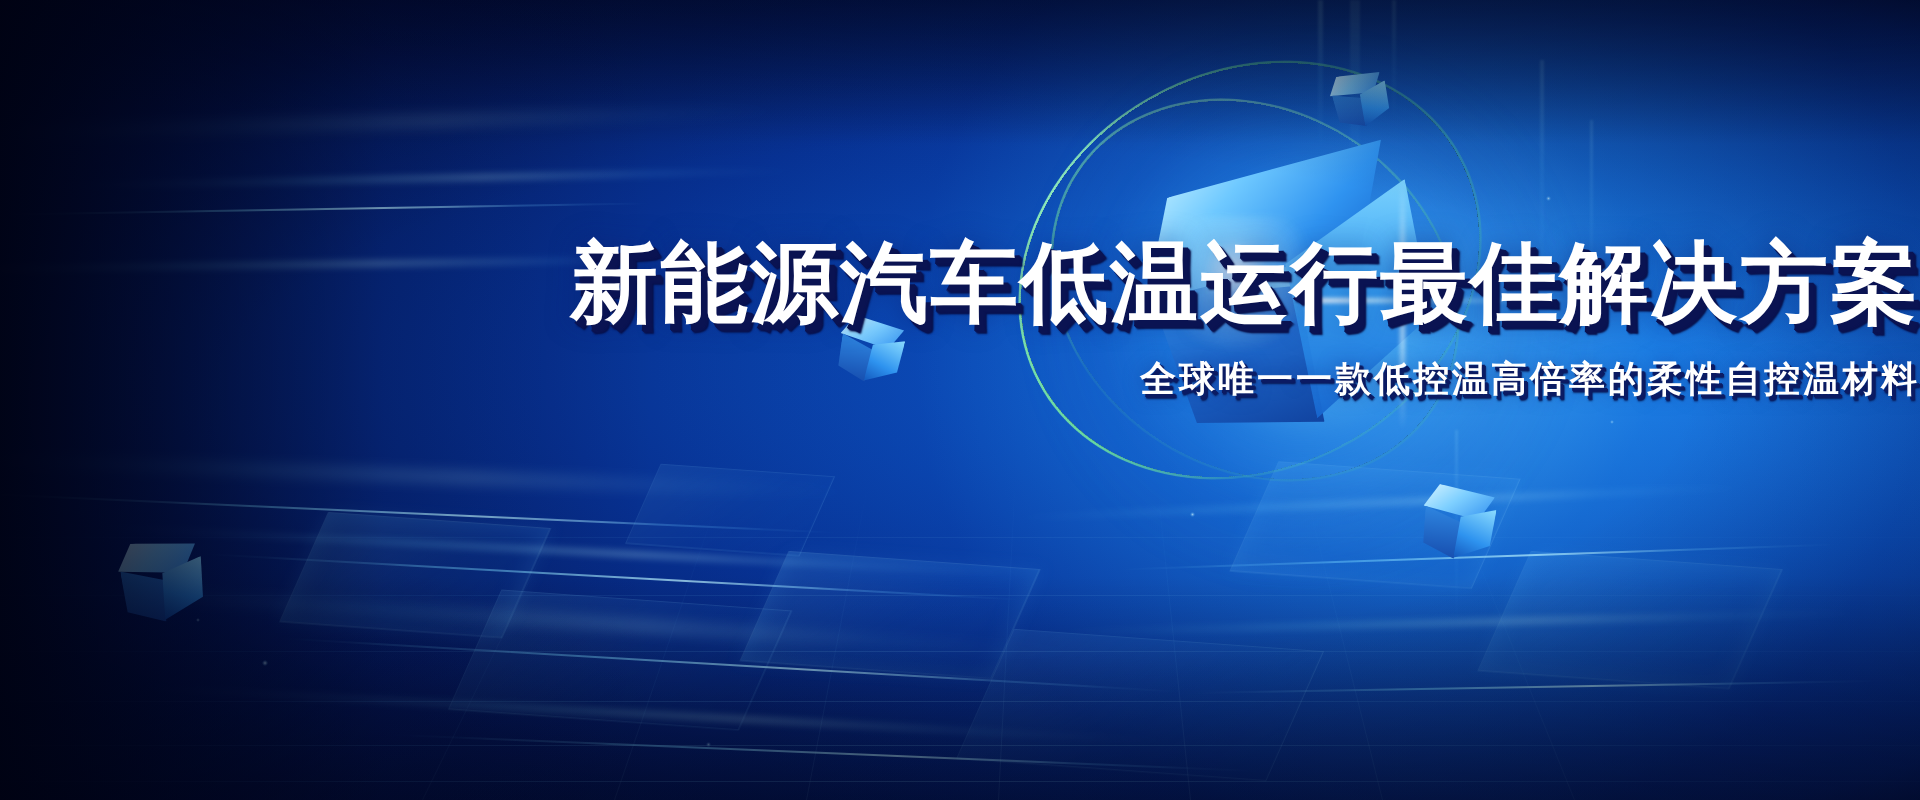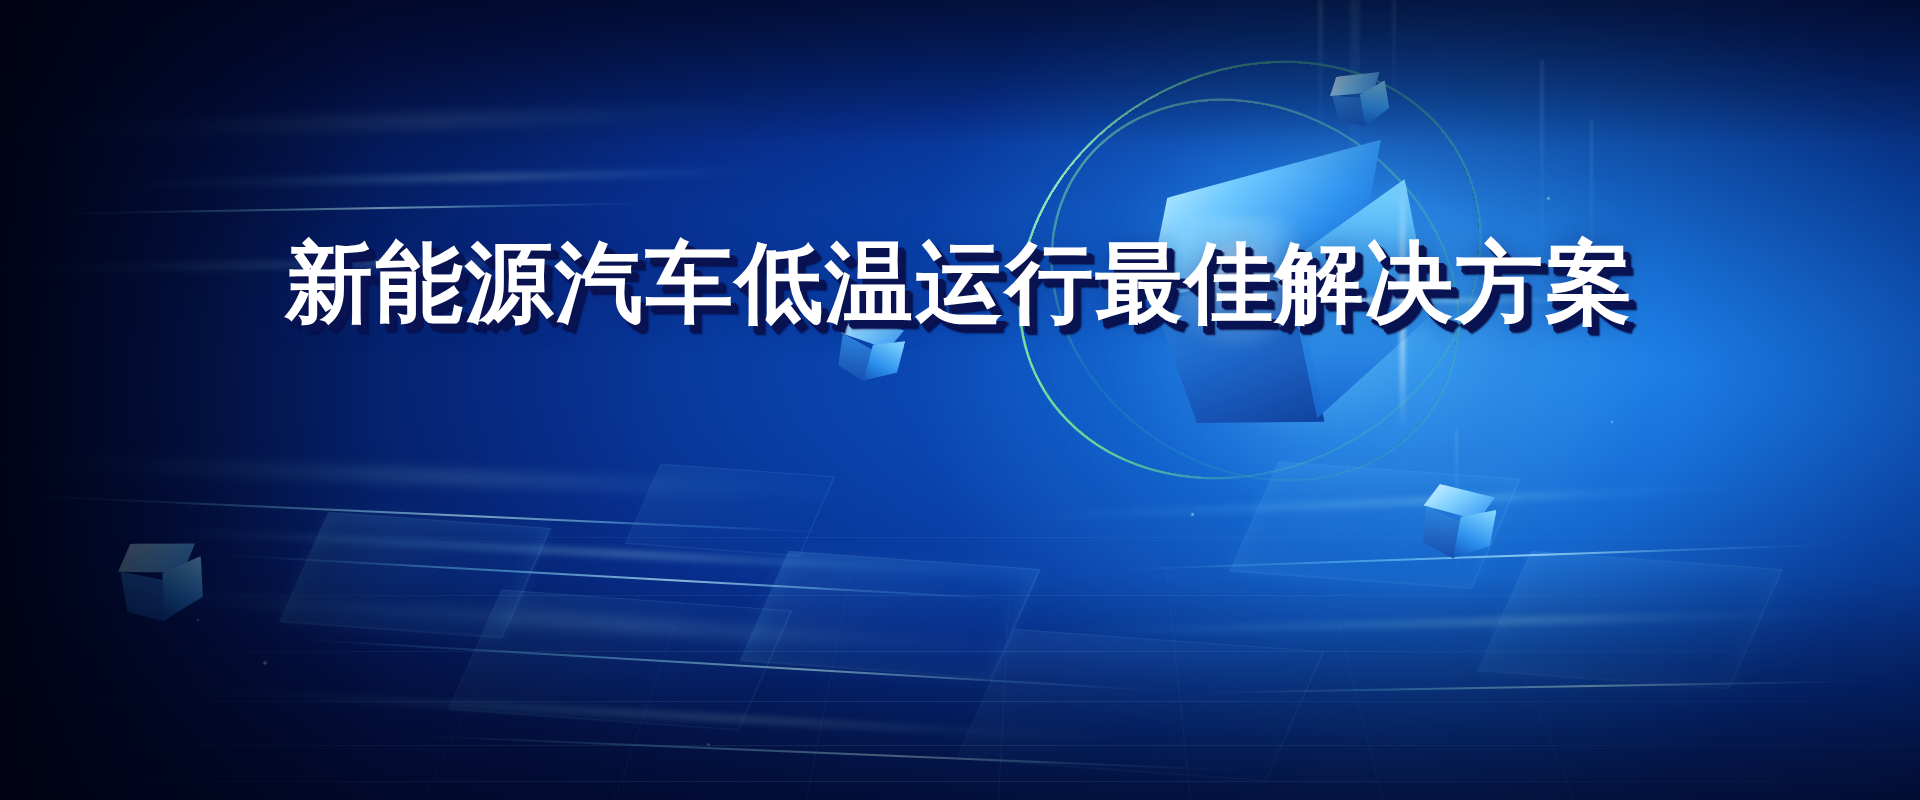--- a/index.html
+++ b/index.html
@@ -157,21 +157,21 @@
     clip-path:polygon(0% 0%, 96% 26%, 88% 100%, 4% 74%);
   }
   .mc-right{
     background:linear-gradient(200deg, #8bdcff 0%, #2e93ef 60%, #1358bd 100%);
     clip-path:polygon(8% 20%, 100% 0%, 92% 70%, 0% 100%);
   }
 
   
   .text-block{
     position:absolute; left:0; right:0; top:236px;
-    text-align:center;
+    text-align:right;
     z-index:9;
   }
   .headline{
     font-size:88px;
     font-weight:700;
     color:#ffffff;
     letter-spacing:2px;
     line-height:1.06;
     white-space:nowrap;
     text-shadow:
@@ -302,15 +302,16 @@
   <div class="dot" style="left:196px; top:618px; width:4px; height:4px; opacity:.6;"></div>
   <div class="dot" style="left:1190px; top:512px; width:5px; height:5px; opacity:.7;"></div>
   <div class="dot" style="left:1546px; top:196px; width:5px; height:5px; opacity:.65;"></div>
   <div class="dot" style="left:1610px; top:420px; width:4px; height:4px; opacity:.55;"></div>
   <div class="dot" style="left:706px; top:742px; width:5px; height:5px; opacity:.5;"></div>
 
   <div class="vignette"></div>
 
   <div class="text-block">
     <div class="headline">新能源汽车低温运行最佳解决方案</div>
+    <div class="subline">全球唯一一款低控温高倍率的柔性自控温材料</div>
   </div>
 
 </div>
 
 </body></html>

